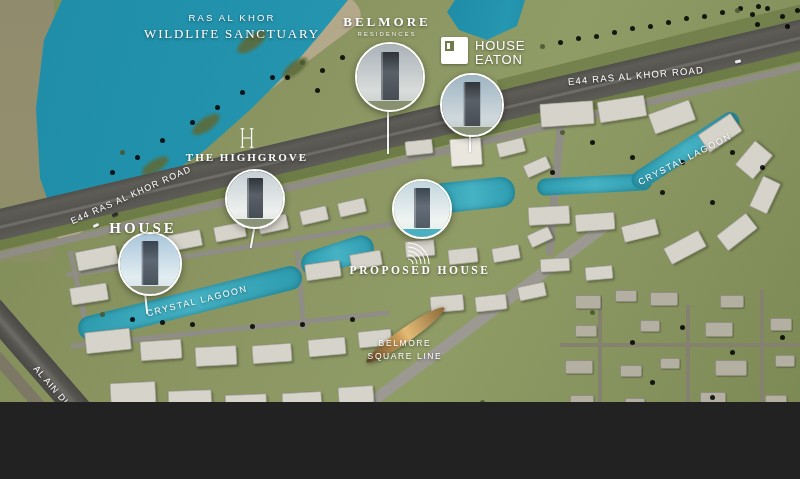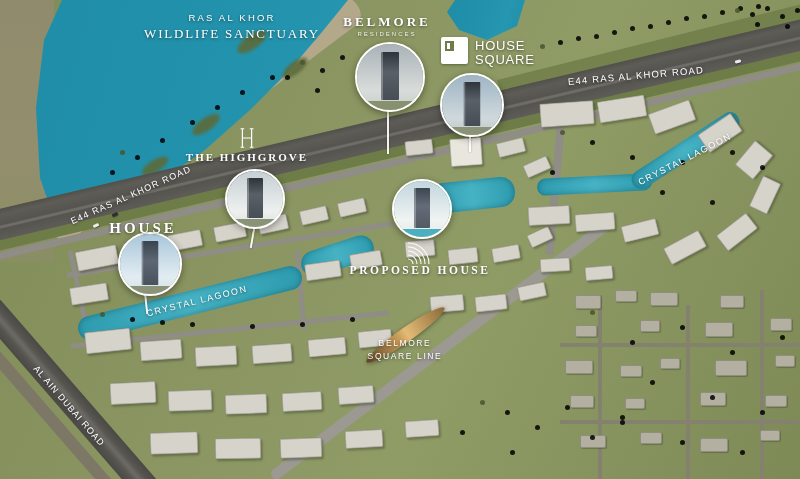--- a/index.html
+++ b/index.html
@@ -1,16 +1,16 @@
 <!DOCTYPE html>
 <html style="--water: #2291ab; --lagoon: #3aaabc; --land: #8a9562; --sand: #b4a88b; --road-dark: #53524d; --road-light: #8f8d85; --building: #d6d3ca; --metro-gold: #c3914f; --tree: #48562d; --text: #ffffff;"><head>
 <meta charset="utf-8">
 <style>
   html,body{margin:0;padding:0;background:#222;}
-  #map{position:relative;width:800px;height:479px;overflow:hidden;
+  #map{position:relative;width:800px;height:402px;overflow:hidden;
        background:linear-gradient(115deg,#808c58,#8a9562 35%,#909c66 60%,#85915c 85%,#7e8a55);
        font-family:"Liberation Sans",sans-serif;}
   .abs{position:absolute;}
   .westland{position:absolute;left:0;top:0;width:54px;height:262px;
        background:linear-gradient(180deg,#8f8b6c,#938f6e 60%,#8a8e63);}
   .sand{position:absolute;background:var(--sand);border-radius:14px;}
   .water{position:absolute;background:linear-gradient(105deg,#1f8da7,var(--water) 40%,#2697b1 70%,#1f8da7);}
   .mangrove{position:absolute;background:#5c6b3a;border-radius:50%;filter:blur(1.5px);opacity:.9;}
   .road{position:absolute;background:var(--road-dark);}
   .road-l{position:absolute;background:var(--road-light);}
@@ -212,21 +212,21 @@
     <div class="c-sky" style="background:linear-gradient(180deg,#c2d6de,#f0f4f2 70%,#e2ebea);"></div>
     <div class="c-tower" style="width:14px;height:40px;top:7px;background:linear-gradient(180deg,#3c4650,#646d77 45%,#525b64);"></div>
     <div class="c-ground" style="height:8px;background:#4aafc0;"></div>
   </div>
 
   <div class="lbl serif" style="left:332px;top:14px;width:110px;font-size:13px;letter-spacing:3px;">BELMORE</div>
   <div class="lbl" style="left:332px;top:31px;width:110px;font-size:6px;letter-spacing:2px;opacity:.85;">RESIDENCES</div>
 
   <div class="eaton-logo" style="left:441px;top:37px;width:27px;height:27px;"></div>
   <div class="lbl" style="left:475px;top:38px;width:70px;font-size:13px;letter-spacing:.8px;text-align:left;font-weight:400;">HOUSE</div>
-  <div class="lbl" style="left:475px;top:52px;width:70px;font-size:13px;letter-spacing:.8px;text-align:left;font-weight:400;">SQUARE</div>
+  <div class="lbl" style="left:475px;top:52px;width:70px;font-size:13px;letter-spacing:.8px;text-align:left;font-weight:400;">EATON</div>
 
   <div class="abs" style="left:235px;top:126px;">
     <svg width="24" height="24" viewBox="0 0 24 26">
       <path d="M7 3 V23 M17 3 V23 M7 13 H17 M5 3 H9 M15 3 H19 M5 23 H9 M15 23 H19" stroke="#ffffff" stroke-width="1.3" fill="none"></path>
     </svg>
   </div>
   <div class="lbl serif" style="left:167px;top:151px;width:160px;font-size:11px;letter-spacing:2px;">THE HIGHGROVE</div>
 
   <div class="lbl serif" style="left:88px;top:220px;width:110px;font-size:15px;letter-spacing:3px;font-family:Liberation Serif, serif;">HOUSE</div>
 

